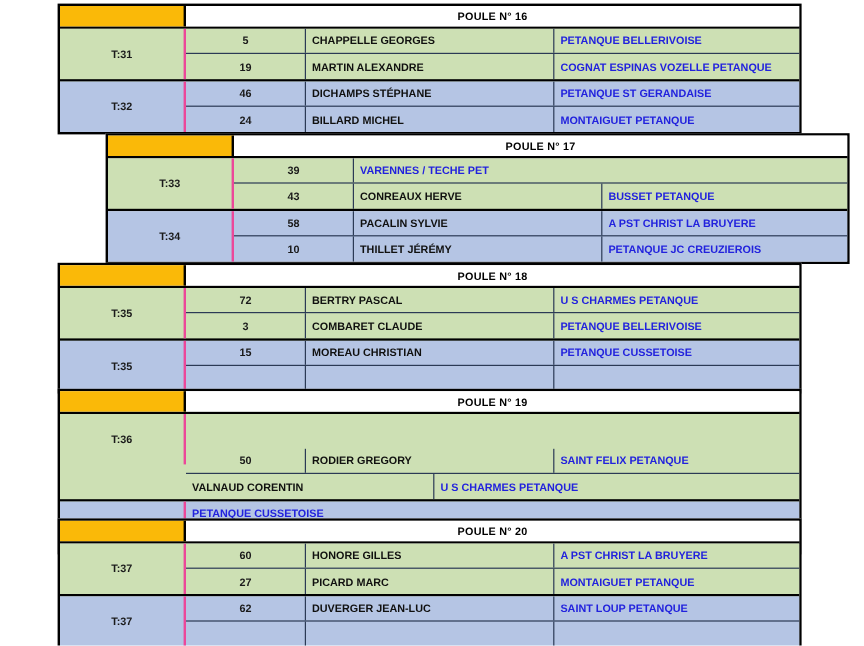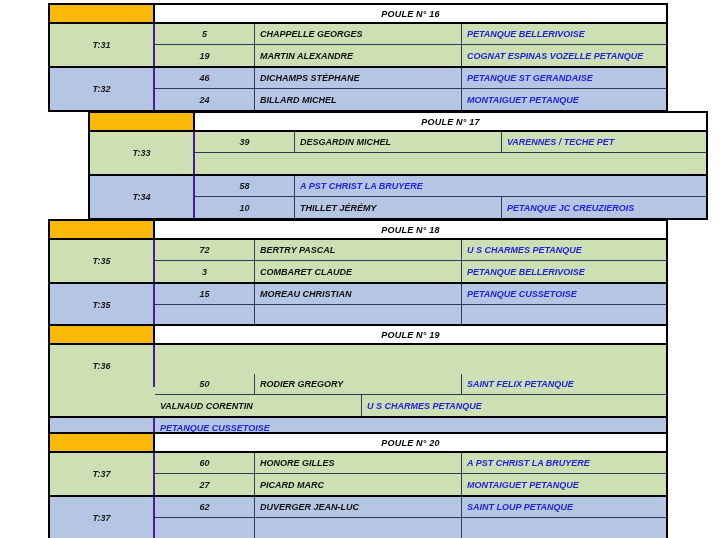--- a/index.html
+++ b/index.html
@@ -12,21 +12,20 @@
     height: 538px;
     overflow: hidden;
     font-family: "Liberation Sans", sans-serif;
   }
 
   #sheet {
     position: relative;
     width: 720px;
     height: 538px;
     background: #ffffff;
-    font-style: italic;
   }
 
   .poule-block {
     position: absolute;
     left: 48px;
     width: 620px;
     border: 2px solid #000000;
     box-sizing: border-box;
     background: #ffffff;
   }
@@ -58,21 +57,21 @@
     font-size: 9px;
     font-weight: bold;
     color: #000000;
     letter-spacing: 0.2px;
   }
 
   
   .team-cell {
     width: 105px;
     box-sizing: border-box;
-    border-right: 2px solid #4c1d95;
+    border-right: 2px solid #ec4899;
     display: flex;
     align-items: center;
     justify-content: center;
     font-size: 9px;
     font-weight: bold;
     color: #1a1a1a;
   }
   .num-cell {
     width: 100px;
     box-sizing: border-box;
@@ -167,30 +166,35 @@
     <div class="poule-block" style="top: 111px; margin-left: 40px;">
       <div class="row header-row">
         <div class="tag-cell"></div>
         <div class="title-cell">POULE N° 17</div>
       </div>
       <div class="pair-wrap side-green sep-thick">
         <div class="team-cell" style="height: 42px;">T:33</div>
         <div class="pair" style="flex: 1 1 0%;">
           <div class="row sep-thin">
             <div class="num-cell">39</div>
-            <div class="name-cell">DESGARDIN MICHEL</div>
             <div class="club-cell">VARENNES / TECHE PET</div>
+          </div>
+          <div class="row">
+            <div class="num-cell">43</div>
+            <div class="name-cell">CONREAUX HERVE</div>
+            <div class="club-cell">BUSSET PETANQUE</div>
           </div>
         </div>
       </div>
       <div class="pair-wrap side-blue">
         <div class="team-cell" style="height: 42px;">T:34</div>
         <div class="pair" style="flex: 1 1 0%; justify-content: space-between;">
           <div class="row sep-thin">
             <div class="num-cell">58</div>
+            <div class="name-cell">PACALIN SYLVIE</div>
             <div class="club-cell">A PST CHRIST LA BRUYERE</div>
           </div>
           <div class="row">
             <div class="num-cell">10</div>
             <div class="name-cell">THILLET JÉRÉMY</div>
             <div class="club-cell">PETANQUE JC CREUZIEROIS</div>
           </div>
         </div>
       </div>
     </div>

